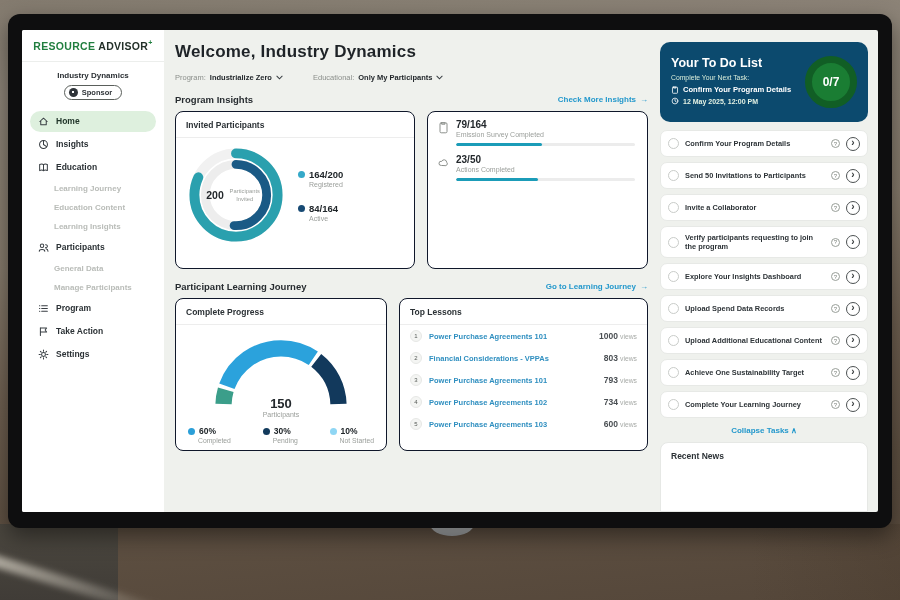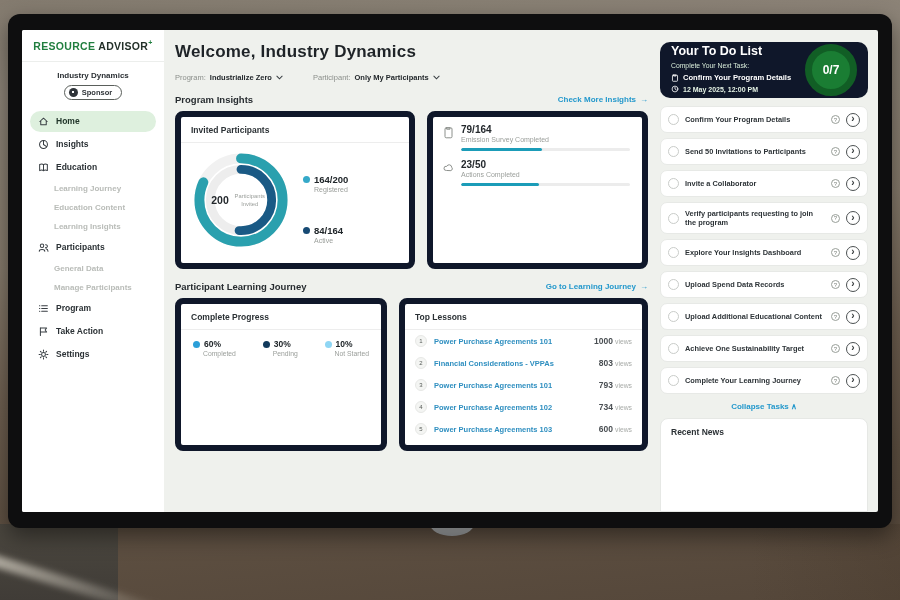--- a/index.html
+++ b/index.html
@@ -52,32 +52,32 @@
   .filter .lbl { color:#8b8f8b; }
   .filter .val { color:#23282c; font-weight:700; margin-left:4px; }
   .chev { margin-left:4px; display:flex; }
   .chev svg { width:7px; height:5px; stroke:#3a4044; stroke-width:1.2; fill:none; stroke-linecap:round; }
 
   .section-row { display:flex; justify-content:space-between; align-items:center; margin:2px 0 6px; }
   .section-title { font-size:9.5px; font-weight:700; color:#272c30; }
   .section-link { font-size:8px; font-weight:700; color:#2398cc; cursor:pointer; display:flex; align-items:center; gap:4px; }
 
   .cards-row { display:flex; gap:12px; margin-bottom:12px; }
-  .card { background:#fff; border:6px solid #0f172a; border-radius:8px; overflow:hidden; }
+  .card { background:#fff; border:1px solid #0f172a; border-radius:8px; overflow:hidden; }
   .card-title { font-size:8.5px; font-weight:700; color:#2b3135; padding:8px 10px 7px; border-bottom:1px solid #ededed; }
 
   
   .card-invited { width:240px; height:158px; }
   .invited-body { display:flex; align-items:center; gap:10px; padding:5px 6px 0 8px; }
   .donut-wrap { position:relative; width:104px; height:104px; flex-shrink:0; }
   .donut-center { position:absolute; inset:0; display:flex; flex-direction:row; align-items:center; justify-content:center; text-align:center; }
   .donut-center .v { font-size:10.5px; font-weight:700; color:#23282c; }
   .donut-center .l { font-size:5.8px; color:#9a9e9a; width:42px; line-height:1.3; margin-top:1px; }
   .dlegend { display:flex; flex-direction:column; gap:15px; }
-  .dlegend .item .top { display:flex; align-items:center; gap:4px;margin-top:17px; }
+  .dlegend .item .top { display:flex; align-items:center; gap:4px; }
   .dot { width:7px; height:7px; border-radius:50%; flex-shrink:0; }
   .dlegend .v { font-size:9.5px; font-weight:700; color:#20262a; }
   .dlegend .l { font-size:7px; color:#9a9e9a; margin:1px 0 0 11px; }
 
   
   .card-info { flex:1; height:158px; }
   .info-body { padding:7px 12px 0 10px; }
   .stat { display:flex; gap:7px; margin-bottom:8px; }
   .stat-ico { width:11px; height:13px; flex-shrink:0; margin-top:2px; display:flex; }
   .stat-ico svg { width:11px; height:13px; stroke:#8c908c; fill:none; stroke-width:1; stroke-linecap:round; stroke-linejoin:round; }
@@ -103,21 +103,21 @@
   .card-lessons { flex:1; height:153px; }
   .lesson { display:flex; align-items:center; gap:7px; padding:5px 10px; }
   .rank { width:12px; height:12px; border-radius:50%; background:#f4f5f3; border:1px solid #e7e8e6;
     font-size:6px; color:#565b57; display:flex; align-items:center; justify-content:center; flex-shrink:0; }
   .lesson .t { flex:1; font-size:7.5px; font-weight:600; color:#2f8fc0; cursor:pointer; }
   .lesson .views { font-size:8.5px; font-weight:700; color:#4a4f53; }
   .lesson .views span { font-size:6.8px; font-weight:400; color:#a8aba8; margin-left:2px; }
 
   
   .rightcol { width:218px; flex-shrink:0; padding:12px 10px 0 0; display:flex; flex-direction:column; }
-  .todo-card { background:#0f172a; border-radius:10px; padding:2px 11px; color:#fff;
+  .todo-card { background:#0c4a6e; border-radius:10px; padding:14px 11px; color:#fff;
     display:flex; justify-content:space-between; align-items:center; }
   .todo-left { min-width:0; }
   .todo-title { font-size:12.5px; font-weight:800; margin-bottom:4px; }
   .todo-sub { font-size:6.8px; color:#d8ecd9; margin-bottom:4px; }
   .todo-line { display:flex; align-items:center; gap:4px; font-size:7.6px; font-weight:700; margin-bottom:3px; }
   .todo-line.small { font-size:7px; font-weight:600; color:#e4f2e4; }
   .todo-line svg { width:8px; height:8px; stroke:#fff; fill:none; stroke-width:1.1; stroke-linecap:round; flex-shrink:0; }
   .todo-ring { width:52px; height:52px; border-radius:50%; background:#1a7d33; border:7px solid #115e25;
     display:flex; align-items:center; justify-content:center; font-size:12px; font-weight:800; flex-shrink:0; }
 
@@ -241,21 +241,21 @@
       <div class="filter">
         <span class="lbl">Program:</span>
         <span class="val">Industrialize Zero</span>
         <span class="chev">
               <svg viewBox="0 0 8 5">
                 <path d="M1 1 L4 4 L7 1"></path>
               </svg>
             </span>
       </div>
       <div class="filter">
-        <span class="lbl">Participant:</span>
+        <span class="lbl">Educational:</span>
         <span class="val">Only My Participants</span>
         <span class="chev">
               <svg viewBox="0 0 8 5">
                 <path d="M1 1 L4 4 L7 1"></path>
               </svg>
             </span>
       </div>
     </div>
 
     <div class="section-row">
@@ -343,20 +343,31 @@
         <span>Go to Learning Journey</span>
         <span>→</span>
       </div>
     </div>
 
     <div class="cards-row">
 
       <div class="card card-edu">
         <div class="card-title">Complete Progress</div>
         <div class="edu-body">
+          <div class="gauge-wrap">
+            <svg viewBox="0 0 120 70" width="150" height="88">
+              <path d="M14 62 A46 46 0 0 1 106 62" fill="none" stroke-width="13" pathLength="100" stroke="#3b9e8a" stroke-dasharray="8 200" stroke-dashoffset="-1"></path>
+              <path d="M14 62 A46 46 0 0 1 106 62" fill="none" stroke-width="13" pathLength="100" stroke="#2ba2dc" stroke-dasharray="58 200" stroke-dashoffset="-11"></path>
+              <path d="M14 62 A46 46 0 0 1 106 62" fill="none" stroke-width="13" pathLength="100" stroke="#12395c" stroke-dasharray="28 200" stroke-dashoffset="-71"></path>
+            </svg>
+            <div class="gauge-center">
+              <div class="v">150</div>
+              <div class="l">Participants</div>
+            </div>
+          </div>
           <div class="elegend">
             <div class="item">
               <div class="top">
                 <span class="dot" style="background: rgb(43, 159, 216);"></span>
                 <span class="v">60%</span>
               </div>
               <div class="l">Completed</div>
             </div>
             <div class="item">
               <div class="top">

